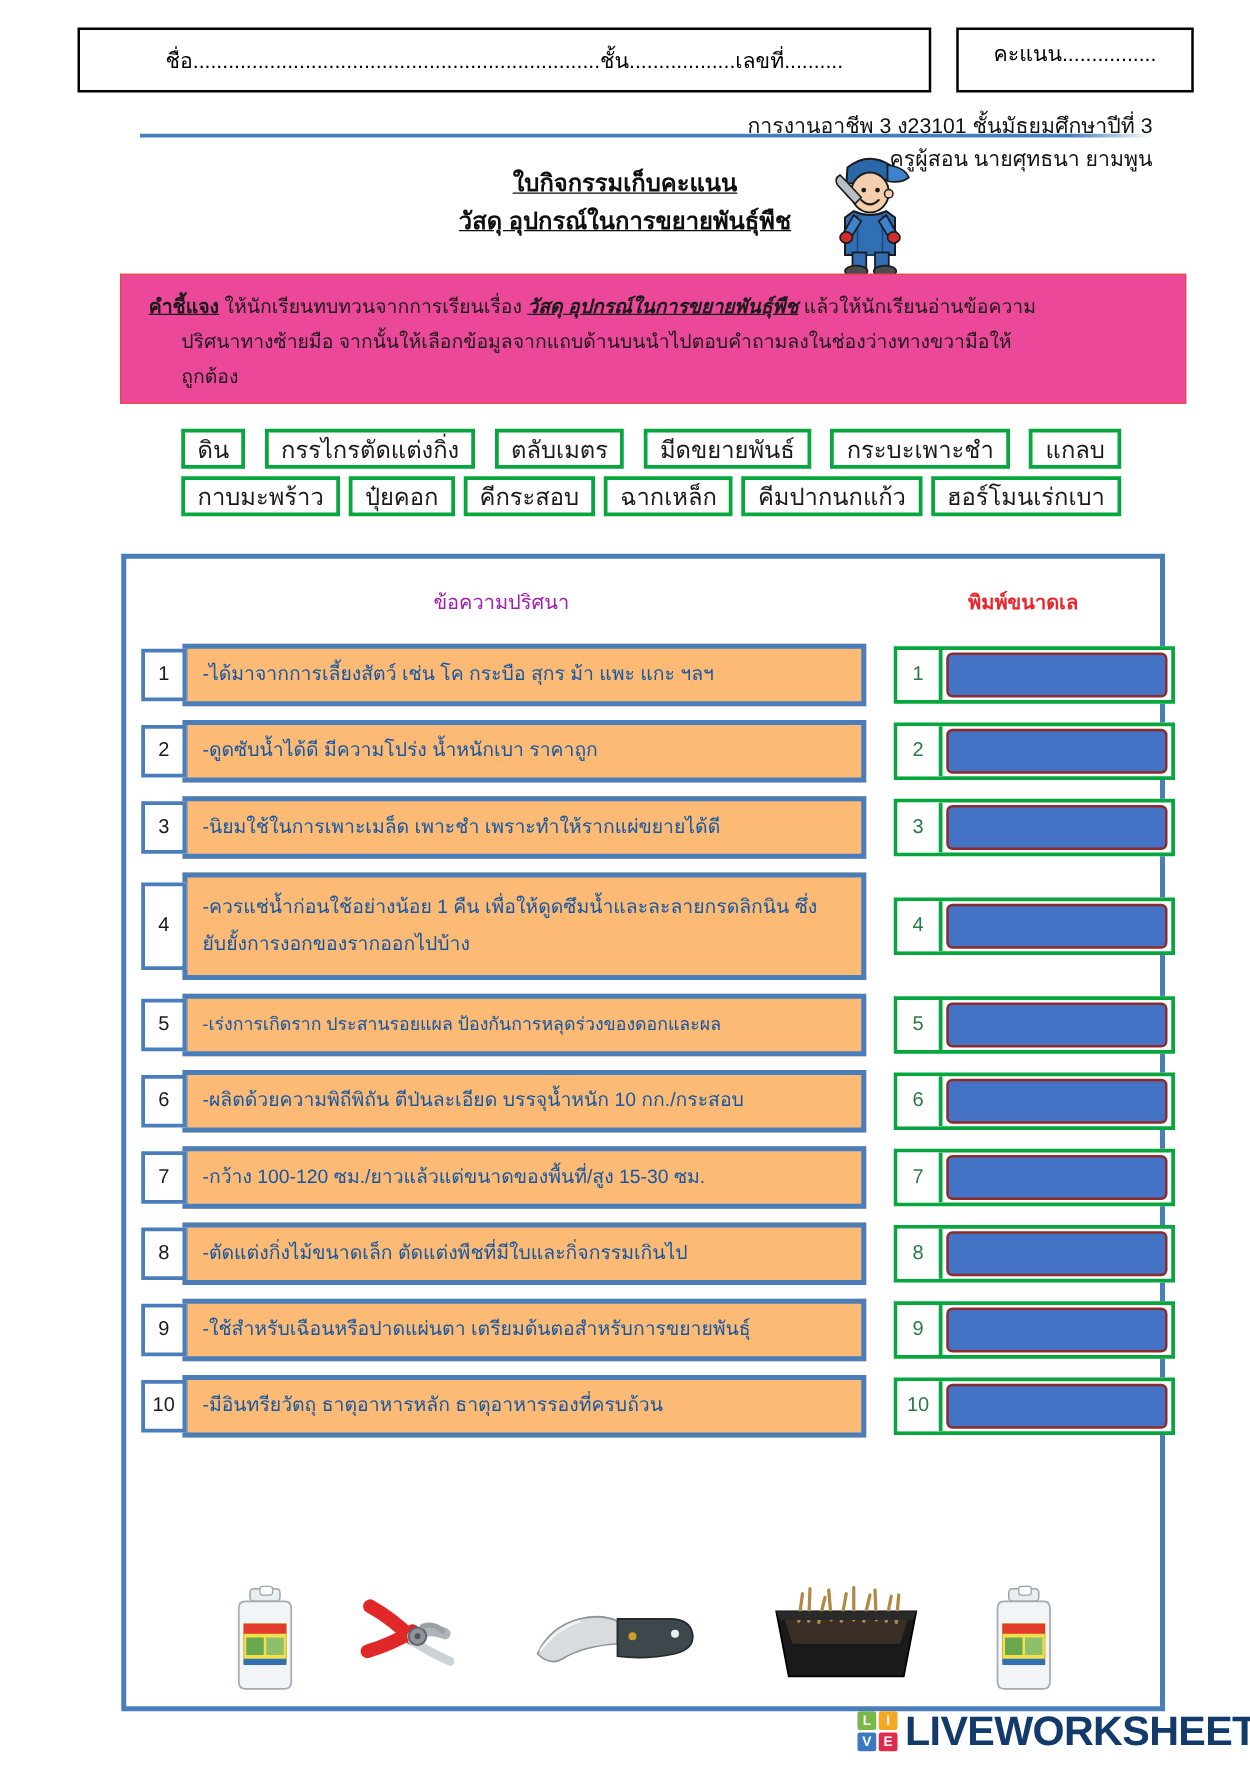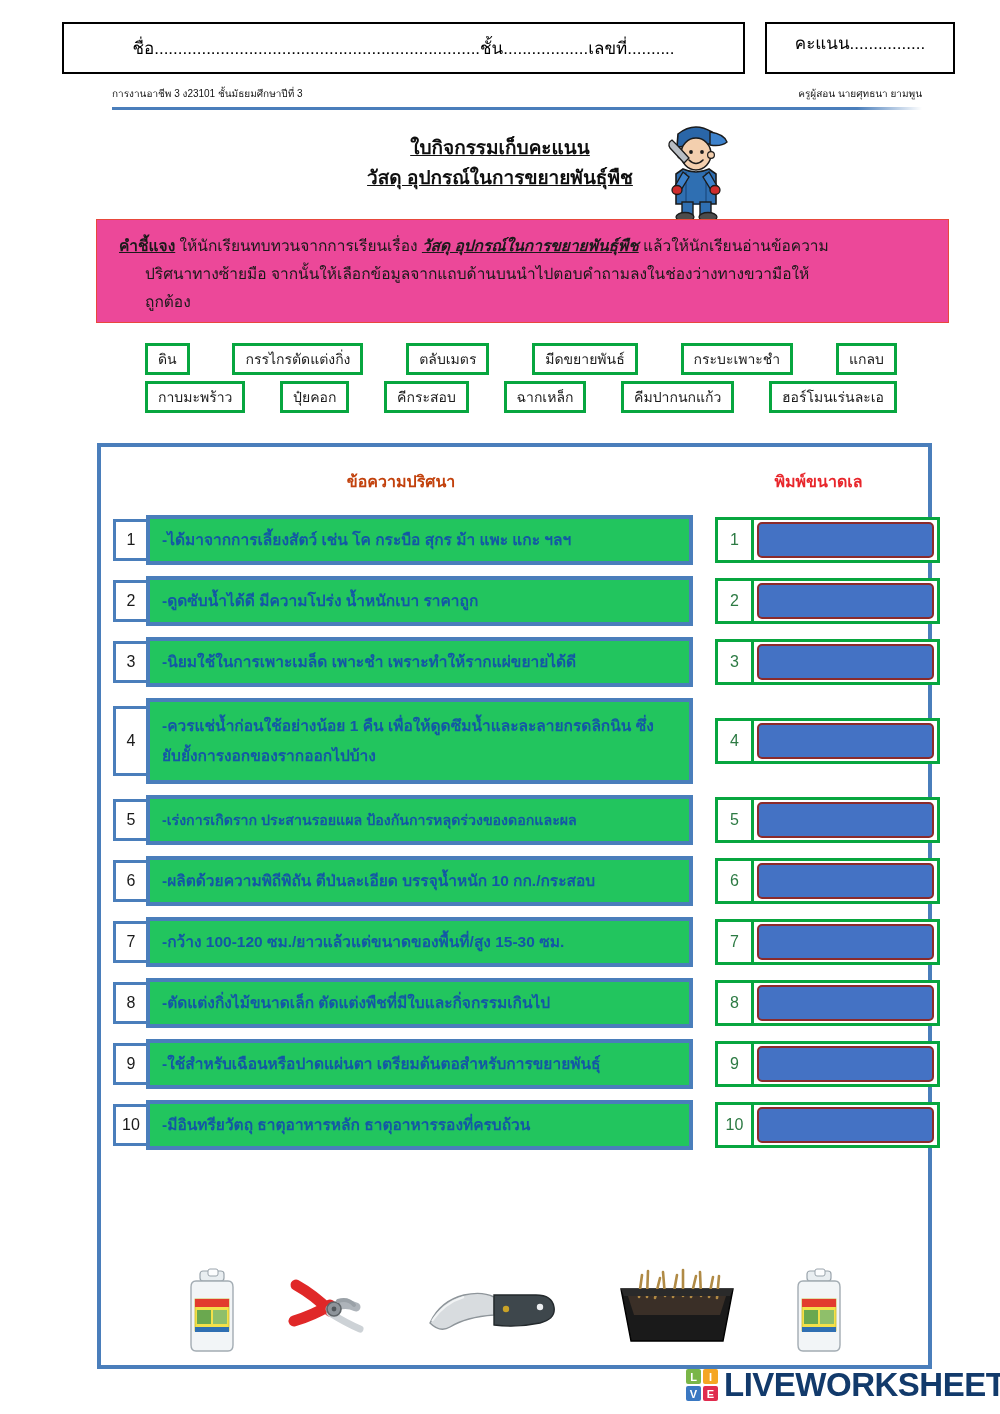--- a/index.html
+++ b/index.html
@@ -47,22 +47,23 @@
   }
 
   
   .course-row {
     position: absolute;
     left: 112px; top: 86px;
     width: 810px;
     display: flex;
     justify-content: space-between;
     align-items: flex-end;
-    font-size: 10px;
+    font-size: 17px;
     color: #111;
+    flex-direction: column;
   }
   .course-rule {
     position: absolute;
     left: 112px; top: 107px;
     width: 810px; height: 3px;
     background: linear-gradient(to right, #4a7ebb 0%, #4a7ebb 92%, #ffffff 100%);
   }
 
   
   .title-wrap {
@@ -115,21 +116,21 @@
     justify-content: space-between;
     margin-bottom: 6px;
   }
   .bank-chip {
     border: 3px solid #07a63f;
     background: #ffffff;
     height: 32px;
     display: flex;
     align-items: center;
     justify-content: center;
-    font-size: 14px;
+    font-size: 19px;
     color: #1a1a1a;
     padding: 0 10px;
     white-space: nowrap;
   }
 
   
   .panel {
     position: absolute;
     left: 97px; top: 443px;
     width: 835px; height: 926px;
@@ -140,22 +141,22 @@
   .col-headers {
     position: absolute;
     left: 0; top: 22px;
     width: 835px;
     display: flex;
   }
   .col-head-left {
     flex: 0 0 600px;
     text-align: center;
     font-size: 16px;
-    font-weight: bold;
-    color: #c2410c;
+    font-weight: normal;
+    color: #a21caf;
   }
   .col-head-right {
     flex: 1 1 auto;
     text-align: center;
     font-size: 16px;
     font-weight: bold;
     color: #e8262b;
   }
 
   .rows {
@@ -190,29 +191,29 @@
     justify-content: center;
     font-size: 16px;
     color: #1a1a1a;
     flex: 0 0 36px;
   }
   .q-textbox {
     position: relative;
     margin-left: -3px;
     flex: 1 1 auto;
     border: 4px solid #4a7ebb;
-    background: #22c55e;
+    background: #fdba74;
     min-height: 48px;
     display: flex;
     align-items: center;
     padding: 6px 10px 6px 12px;
     font-size: 15.5px;
     line-height: 30px;
     color: #1357a5;
-    font-weight: bold;
+    font-weight: normal;
   }
   .qrow.tall .q-textbox { min-height: 86px; }
   .qrow.tall .q-numbox { min-height: 70px; }
   .q-textbox.small { font-size: 14.2px; }
 
   
   .a-right {
     flex: 0 0 225px;
     margin-left: 22px;
     display: flex;
@@ -355,21 +356,21 @@
       <div class="bank-chip">มีดขยายพันธ์</div>
       <div class="bank-chip">กระบะเพาะชำ</div>
       <div class="bank-chip">แกลบ</div>
     </div>
     <div class="bank-row">
       <div class="bank-chip">กาบมะพร้าว</div>
       <div class="bank-chip">ปุ๋ยคอก</div>
       <div class="bank-chip">คีกระสอบ</div>
       <div class="bank-chip">ฉากเหล็ก</div>
       <div class="bank-chip">คีมปากนกแก้ว</div>
-      <div class="bank-chip">ฮอร์โมนเร่นละเอ</div>
+      <div class="bank-chip">ฮอร์โมนเร่กเบา</div>
     </div>
   </div>
 
   <div class="panel">
 
     <div class="col-headers">
       <div class="col-head-left">ข้อความปริศนา</div>
       <div class="col-head-right">พิมพ์ขนาดเล</div>
     </div>
 

